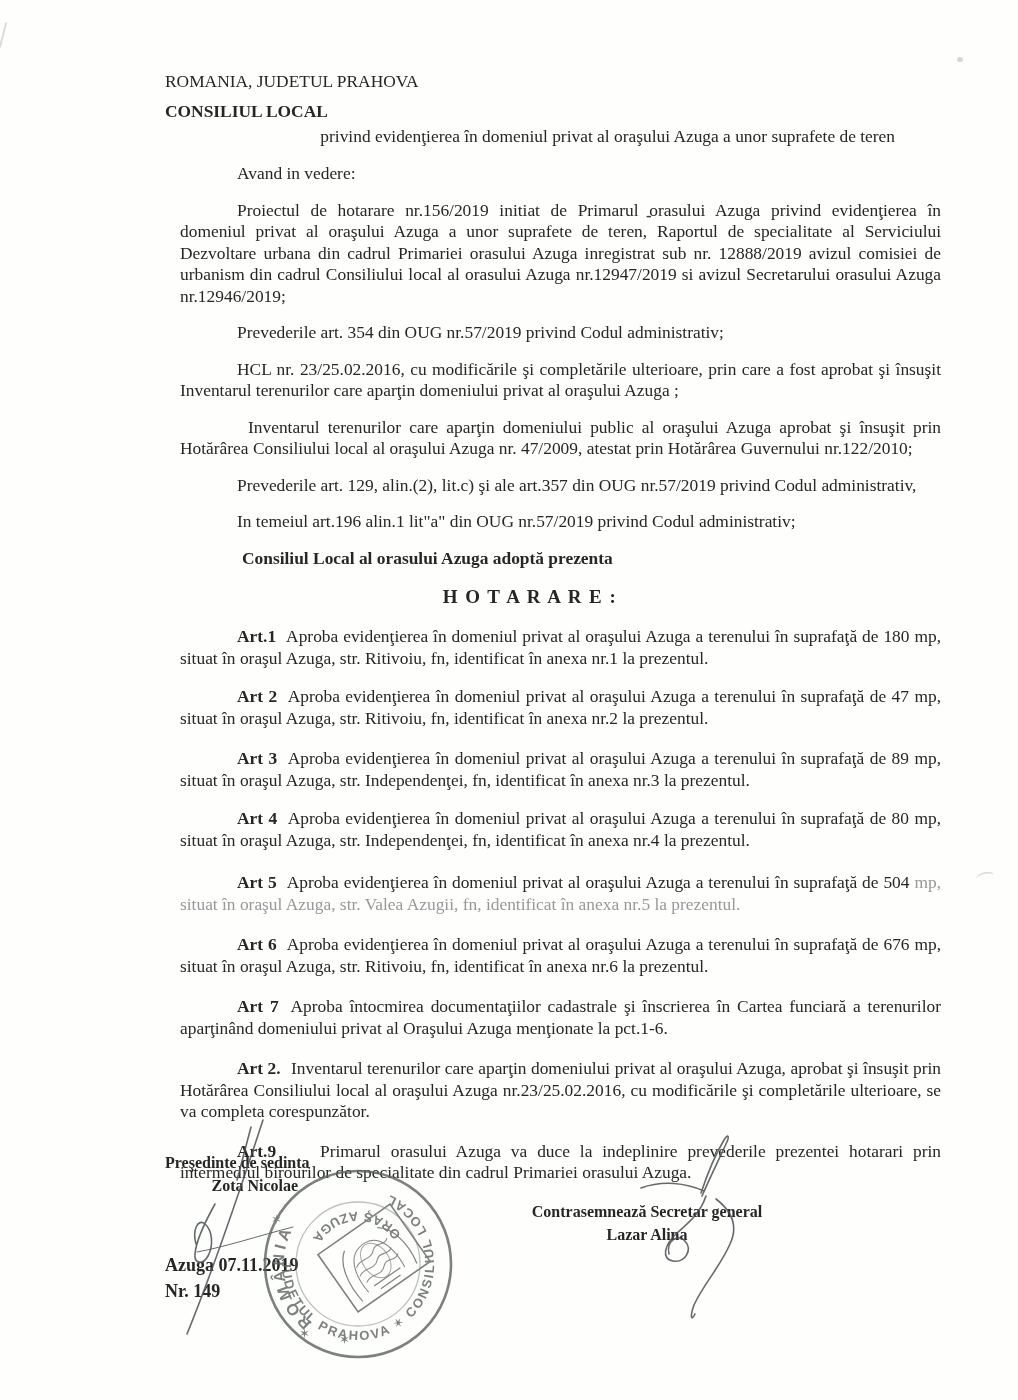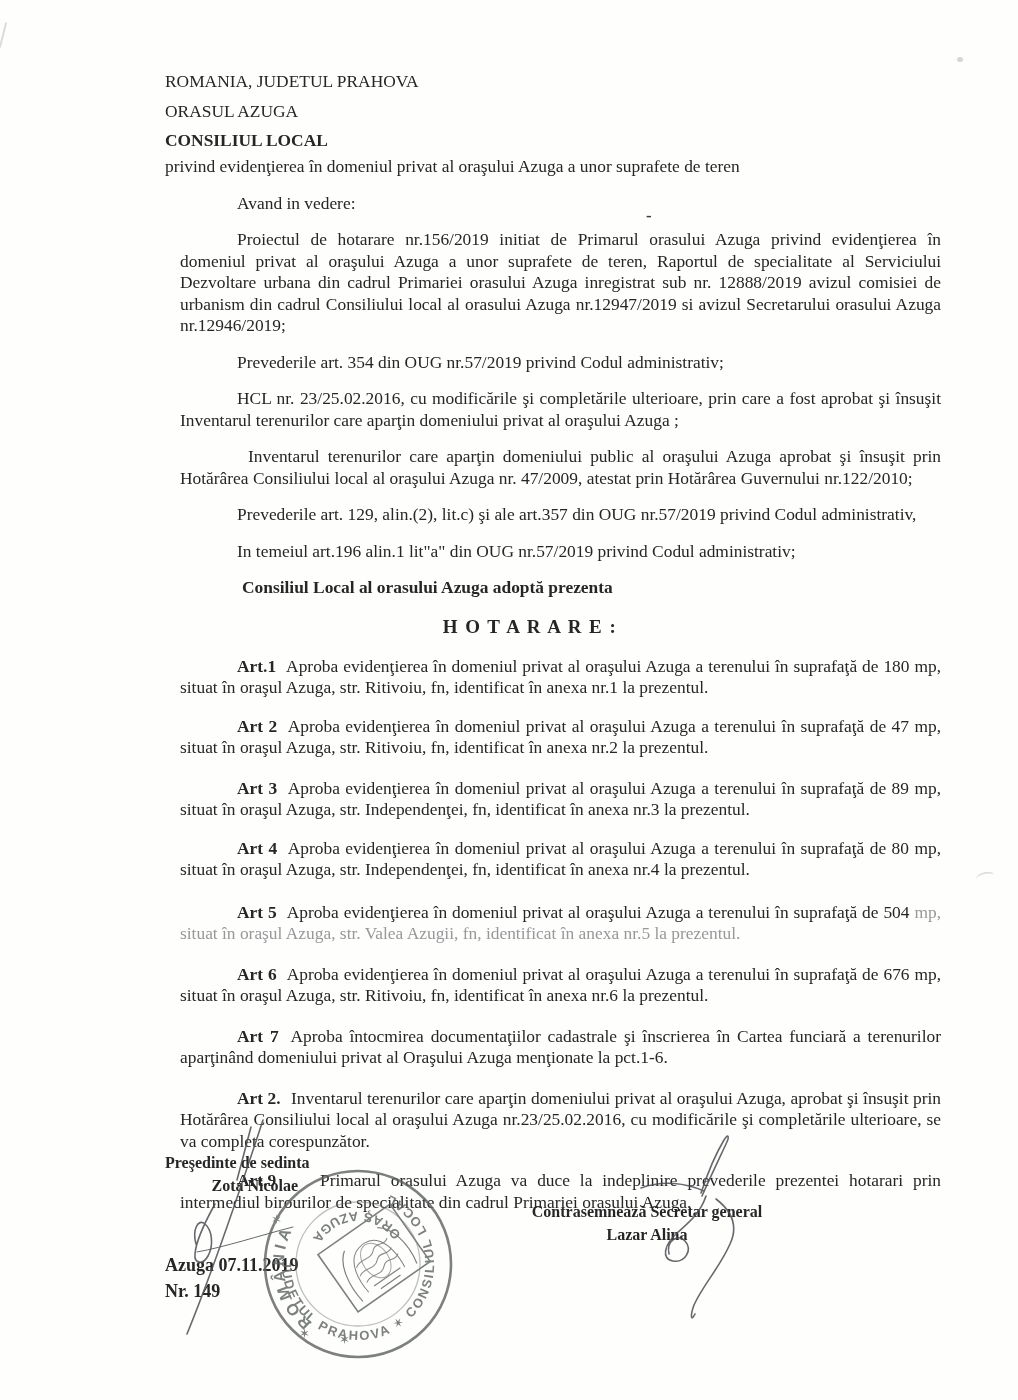--- a/index.html
+++ b/index.html
@@ -8,21 +8,21 @@
     font-family:"Liberation Serif","DejaVu Serif",serif;color:#262626;
     overflow:hidden;
   }
   .page{position:absolute;inset:0;background:#fefefd;}
   
   .col{position:absolute;left:165px;top:63px;width:791px;font-size:17.4px;line-height:21.5px;text-align:justify;}
   .col p{margin:15px;}
   .hdr div{line-height:21.5px;text-align:left;margin-top:8px;}
   .bold{font-weight:bold;}
   .title{width:680px;text-align:center;font-weight:bold;font-size:19px;line-height:24px;margin-top:16px;}
-  .subtitle{width:730px;text-align:left;line-height:24px;margin-top:2px;}
+  .subtitle{width:730px;text-align:right;line-height:24px;margin-top:2px;}
   .avand{margin-top:40px;text-indent:57px;text-align:left;}
   .p-ind{text-indent:57px;}
   .p-ind2{text-indent:68px;}
   .adopt{font-weight:bold;text-indent:62px;}
   .decision{width:730px;text-align:center;font-weight:bold;font-size:19px;line-height:26px;letter-spacing:1.5px;margin-top:14px;}
   .art{text-indent:57px;}
   .art .lbl{font-weight:bold;margin-right:6px;}
   .art.wide-gap .lbl{margin-right:34px;}
   .m16{margin-top:16px !important}.m17{margin-top:17px !important}
   .m18{margin-top:18px !important}.m19{margin-top:19px !important}.m21{margin-top:21px !important}
@@ -47,21 +47,20 @@
 <div class="page">
 
   <div class="edge-mark"></div>
   <div class="speck"></div>
   <div class="margin-mark"></div>
 
   <div class="col">
 
     <div class="hdr">
       <div>ROMANIA, JUDETUL PRAHOVA</div>
-      <div>ORASUL  AZUGA</div>
       <div class="bold">CONSILIUL LOCAL</div>
     </div>
 
     <div class="subtitle">privind evidenţierea în domeniul privat al oraşului Azuga a unor suprafete de teren</div>
 
     <p class="avand">Avand in vedere:</p>
     <p class="p-ind">Proiectul de hotarare nr.156/2019 initiat de Primarul orasului Azuga privind evidenţierea în domeniul privat al oraşului Azuga a unor suprafete de teren, Raportul de specialitate al Serviciului Dezvoltare urbana din cadrul Primariei orasului Azuga inregistrat sub nr. 12888/2019 avizul comisiei de urbanism din cadrul Consiliului local al orasului Azuga nr.12947/2019 si avizul Secretarului orasului Azuga nr.12946/2019;</p>
     <p class="p-ind">Prevederile art. 354 din OUG nr.57/2019 privind Codul administrativ;</p>
     <p class="p-ind">HCL nr. 23/25.02.2016, cu modificările şi completările ulterioare, prin care a fost aprobat şi însuşit Inventarul terenurilor care aparţin domeniului privat al oraşului Azuga ;</p>
     <p class="p-ind2">Inventarul terenurilor care aparţin domeniului public al oraşului Azuga aprobat şi însuşit prin Hotărârea Consiliului local al oraşului Azuga nr. 47/2009, atestat prin Hotărârea Guvernului nr.122/2010;</p>

